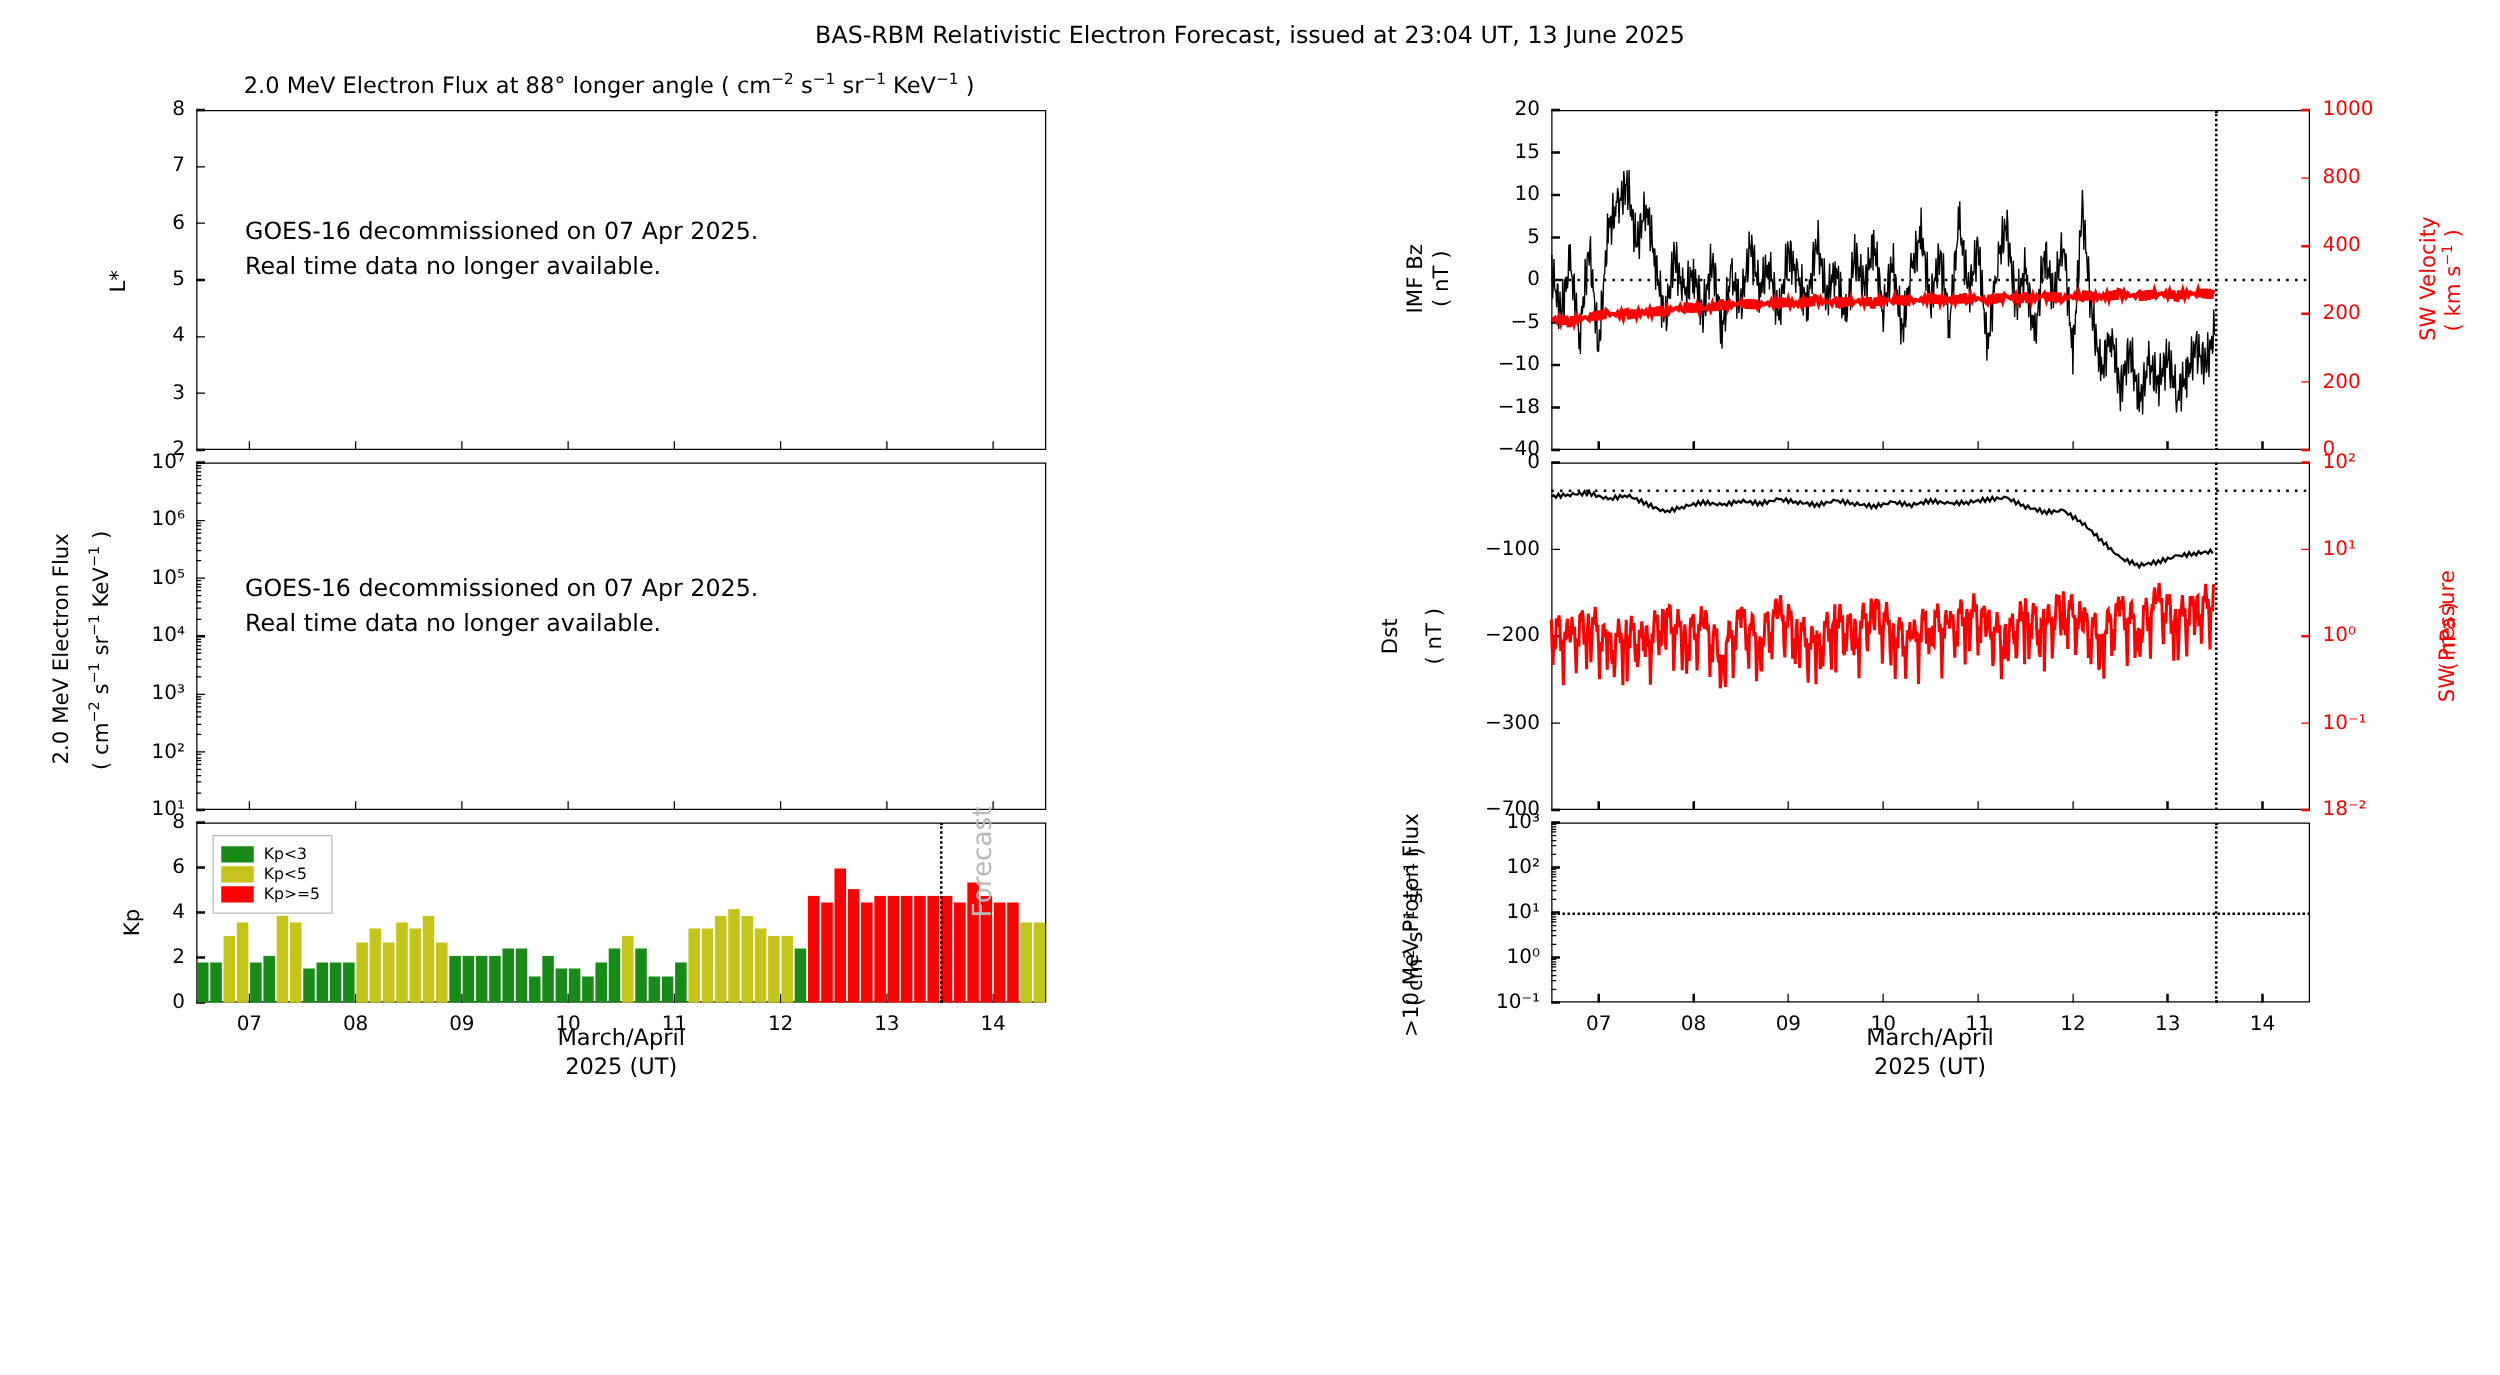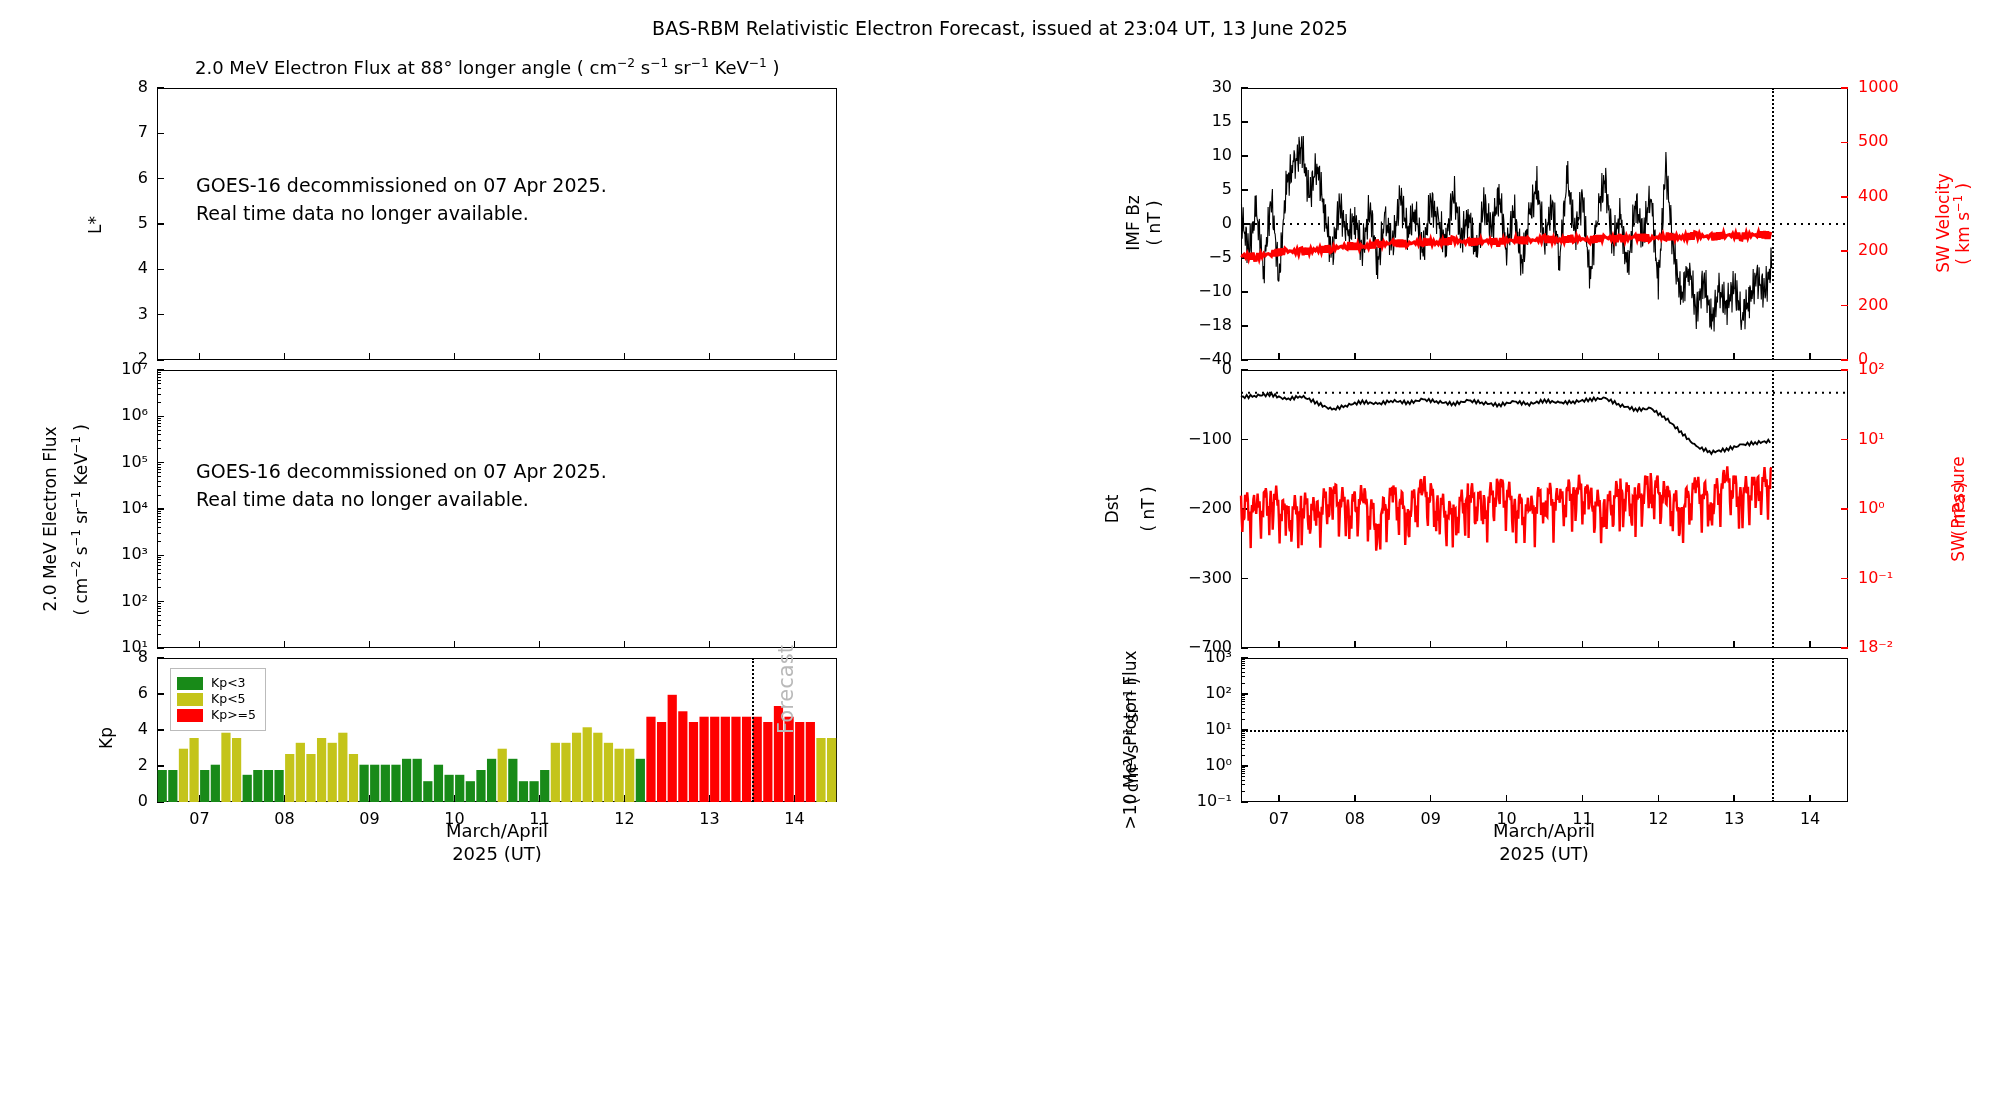--- a/index.html
+++ b/index.html
@@ -263,41 +263,41 @@
 </div>
 
 <div class="panel" id="p-bz" style="left:1241px;top:88px;width:607px;height:272px;"></div>
 <div class="axlbl rot90" style="left:1105px;top:213px;">IMF Bz</div>
 <div class="axlbl rot90" style="left:1131px;top:213px;">( nT )</div>
 <div class="axlbl rot90 red" style="left:1893px;top:213px;">SW Velocity</div>
 <div class="axlbl rot90 red" style="left:1921px;top:213px;">
   <span>( km s</span><sup>−1</sup><span> )</span>
 </div>
 <div id="bz-ticks">
-    <div class="tick" style="right:768px;top:77px;text-align:right;">30</div>
+    <div class="tick" style="right:768px;top:77px;text-align:right;">20</div>
     <div class="tickmark" style="left:1241px;top:87.2px;width:7px;height:1.6px;"></div>
     <div class="tick" style="right:768px;top:111px;text-align:right;">15</div>
     <div class="tickmark" style="left:1241px;top:121.2px;width:7px;height:1.6px;"></div>
     <div class="tick" style="right:768px;top:145px;text-align:right;">10</div>
     <div class="tickmark" style="left:1241px;top:155.2px;width:7px;height:1.6px;"></div>
     <div class="tick" style="right:768px;top:179px;text-align:right;">5</div>
     <div class="tickmark" style="left:1241px;top:189.2px;width:7px;height:1.6px;"></div>
     <div class="tick" style="right:768px;top:213px;text-align:right;">0</div>
     <div class="tickmark" style="left:1241px;top:223.2px;width:7px;height:1.6px;"></div>
     <div class="tick" style="right:768px;top:247px;text-align:right;">−5</div>
     <div class="tickmark" style="left:1241px;top:257.2px;width:7px;height:1.6px;"></div>
     <div class="tick" style="right:768px;top:281px;text-align:right;">−10</div>
     <div class="tickmark" style="left:1241px;top:291.2px;width:7px;height:1.6px;"></div>
     <div class="tick" style="right:768px;top:315px;text-align:right;">−18</div>
     <div class="tickmark" style="left:1241px;top:325.2px;width:7px;height:1.6px;"></div>
     <div class="tick" style="right:768px;top:349px;text-align:right;">−40</div>
     <div class="tickmark" style="left:1241px;top:359.2px;width:7px;height:1.6px;"></div>
     <div class="tick" style="left:1858px;top:77px;color:#ff0000;">1000</div>
     <div class="tickmark" style="left:1841px;top:87.2px;width:7px;height:1.6px;background:#ff0000;"></div>
-    <div class="tick" style="left:1858px;top:131.4px;color:#ff0000;">500</div>
+    <div class="tick" style="left:1858px;top:131.4px;color:#ff0000;">800</div>
     <div class="tickmark" style="left:1841px;top:141.6px;width:7px;height:1.6px;background:#ff0000;"></div>
     <div class="tick" style="left:1858px;top:185.8px;color:#ff0000;">400</div>
     <div class="tickmark" style="left:1841px;top:196px;width:7px;height:1.6px;background:#ff0000;"></div>
     <div class="tick" style="left:1858px;top:240.2px;color:#ff0000;">200</div>
     <div class="tickmark" style="left:1841px;top:250.39999999999998px;width:7px;height:1.6px;background:#ff0000;"></div>
     <div class="tick" style="left:1858px;top:294.6px;color:#ff0000;">200</div>
     <div class="tickmark" style="left:1841px;top:304.8px;width:7px;height:1.6px;background:#ff0000;"></div>
     <div class="tick" style="left:1858px;top:349px;color:#ff0000;">0</div>
     <div class="tickmark" style="left:1841px;top:359.2px;width:7px;height:1.6px;background:#ff0000;"></div>
     <div class="tickmark" style="left:1278.1375px;top:353px;width:1.6px;height:7px;"></div>

